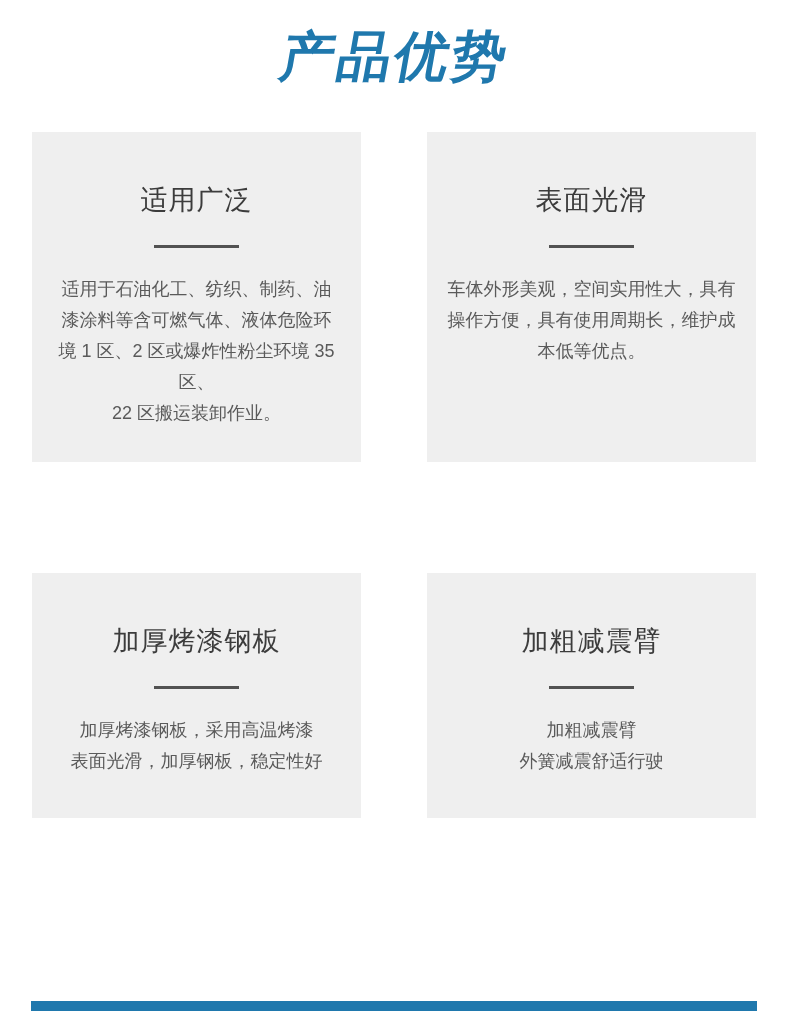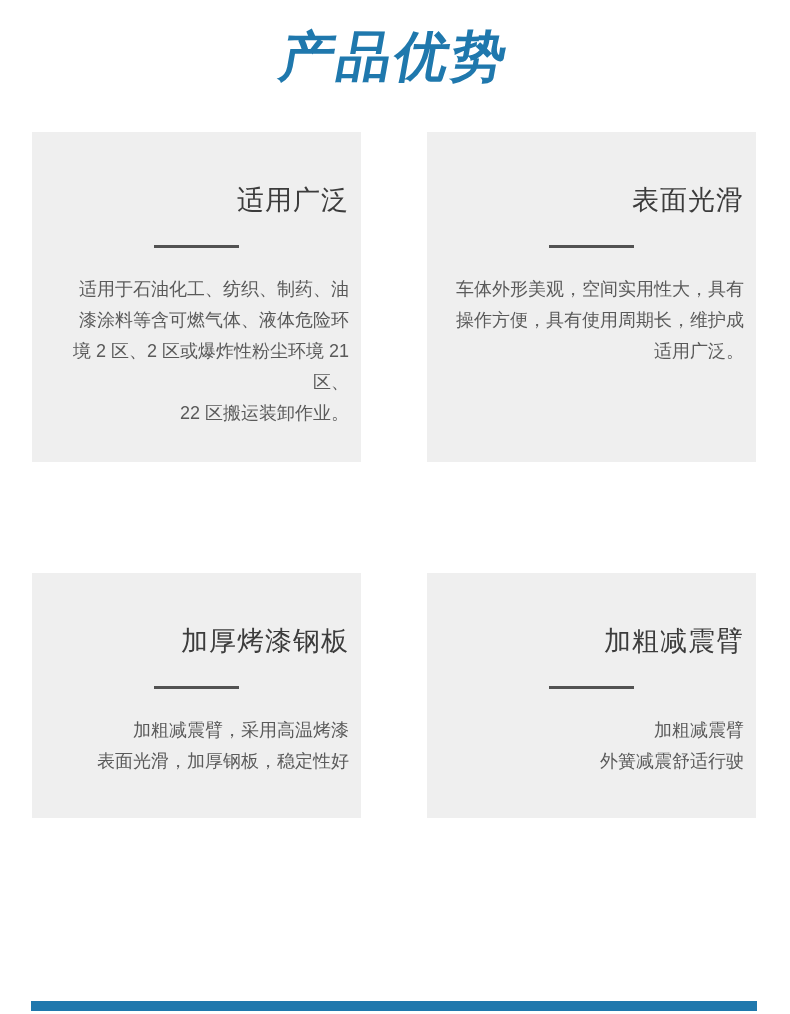--- a/index.html
+++ b/index.html
@@ -30,21 +30,21 @@
     line-height: 64px;
     font-weight: 900;
     color: var(--accent);
     transform: skewX(-10deg);
     letter-spacing: 3px;
   }
   .card {
     position: absolute;
     width: 329px;
     background: var(--card_bg);
-    text-align: right;
+    text-align: center;
     padding: 50px 12px 0 12px;
   }
   .card.r1 { top: 132px; height: 330px; }
   .card.r2 { top: 573px; height: 245px; }
   .card.c1 { left: 32px; }
   .card.c2 { left: 427px; }
   .card-title {
     font-size: 27px;
     line-height: 36px;
     font-weight: 500;
@@ -78,36 +78,36 @@
 
 <div class="page">
 
   <h1 class="page-title">产品优势</h1>
 
   <div class="card r1 c1">
     <div class="card-title">适用广泛</div>
     <div class="card-divider"></div>
     <div class="card-body">适用于石油化工、纺织、制药、油
 漆涂料等含可燃气体、液体危险环
-境 2 区、2 区或爆炸性粉尘环境 21 区、
+境 1 区、2 区或爆炸性粉尘环境 35 区、
 22 区搬运装卸作业。</div>
   </div>
 
   <div class="card r1 c2">
     <div class="card-title">表面光滑</div>
     <div class="card-divider"></div>
     <div class="card-body">车体外形美观，空间实用性大，具有
 操作方便，具有使用周期长，维护成
-适用广泛。</div>
+本低等优点。</div>
   </div>
 
   <div class="card r2 c1">
     <div class="card-title">加厚烤漆钢板</div>
     <div class="card-divider"></div>
-    <div class="card-body">加粗减震臂，采用高温烤漆
+    <div class="card-body">加厚烤漆钢板，采用高温烤漆
 表面光滑，加厚钢板，稳定性好</div>
   </div>
 
   <div class="card r2 c2">
     <div class="card-title">加粗减震臂</div>
     <div class="card-divider"></div>
     <div class="card-body">加粗减震臂
 外簧减震舒适行驶</div>
   </div>
 

